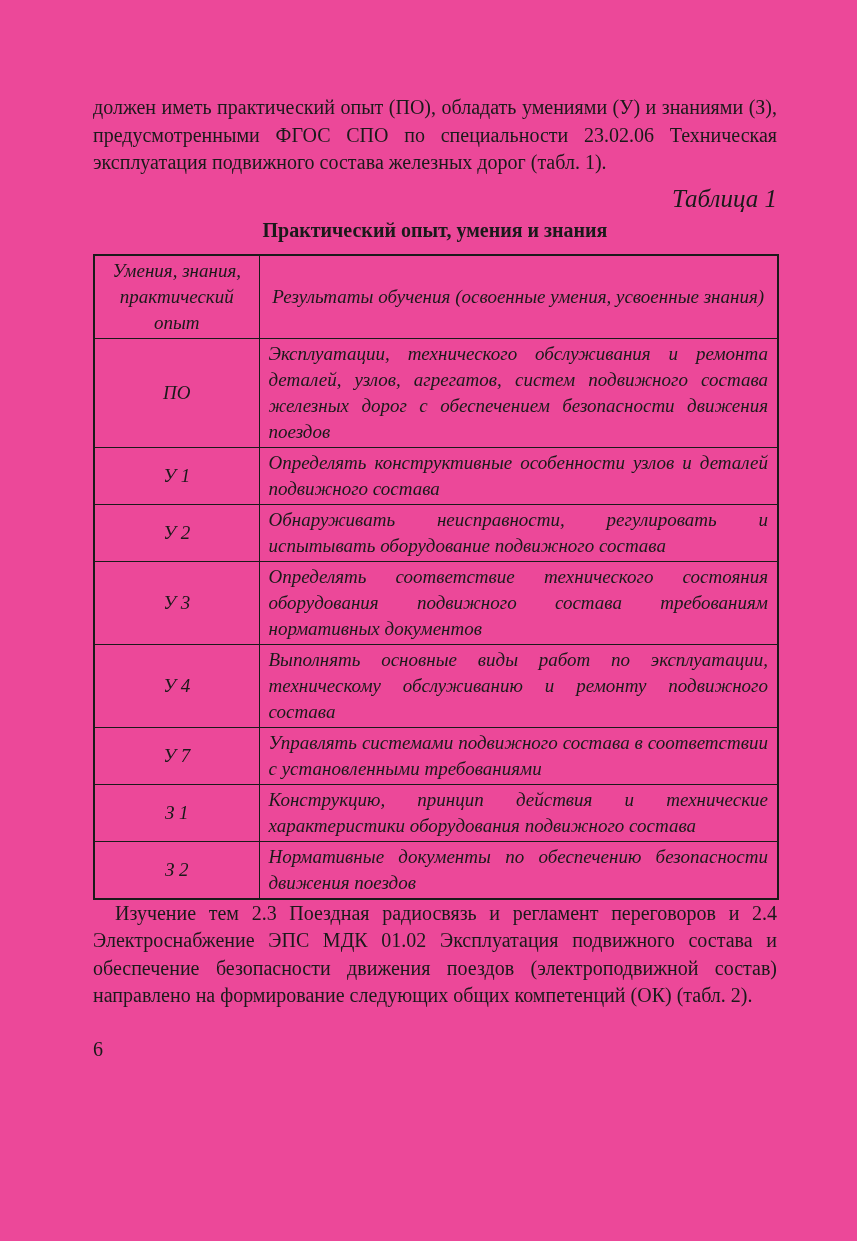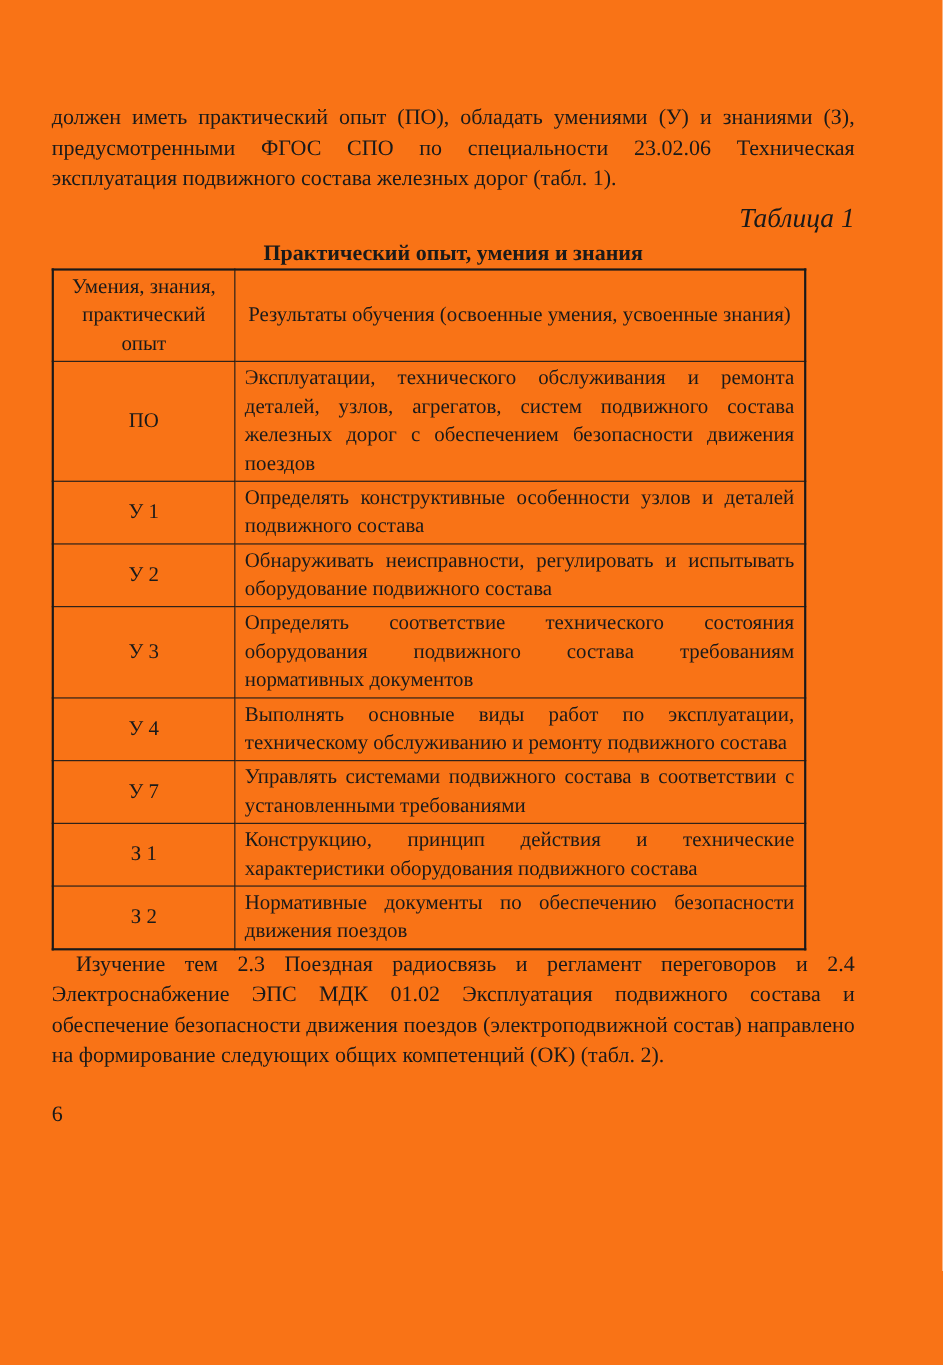--- a/index.html
+++ b/index.html
@@ -5,24 +5,24 @@
   html, body {
     margin: 0;
     padding: 0;
     background: #ffffff;
   }
   .page {
     position: relative;
     box-sizing: border-box;
     width: 857px;
     height: 1241px;
-    background: #f97316;
+    background: #ec4899;
     color: #1a1a1a;
     font-family: "Liberation Serif", serif;
-    padding: 94px 80px 0 47px;
+    padding: 94px 80px 0 93px;
     overflow: hidden;
   }
   .body-text {
     margin: 0;
     font-size: 20px;
     line-height: 27.5px;
     text-align: justify;
   }
   .body-text.indent {
     text-indent: 22px;
@@ -35,24 +35,26 @@
     text-align: right;
   }
   .table-title {
     margin-top: 5px;
     font-size: 20px;
     line-height: 27px;
     font-weight: bold;
     text-align: center;
   }
   table.results-table {
+    margin-top: 10px;
     width: 684px;
     table-layout: fixed;
     border-collapse: collapse;
     border: 2px solid #1a1a1a;
+    font-style: italic;
   }
   .results-table th,
   .results-table td {
     border: 1.5px solid #1a1a1a;
     font-size: 19px;
     line-height: 26px;
     padding: 2px 9px;
     vertical-align: middle;
   }
   .results-table th {

